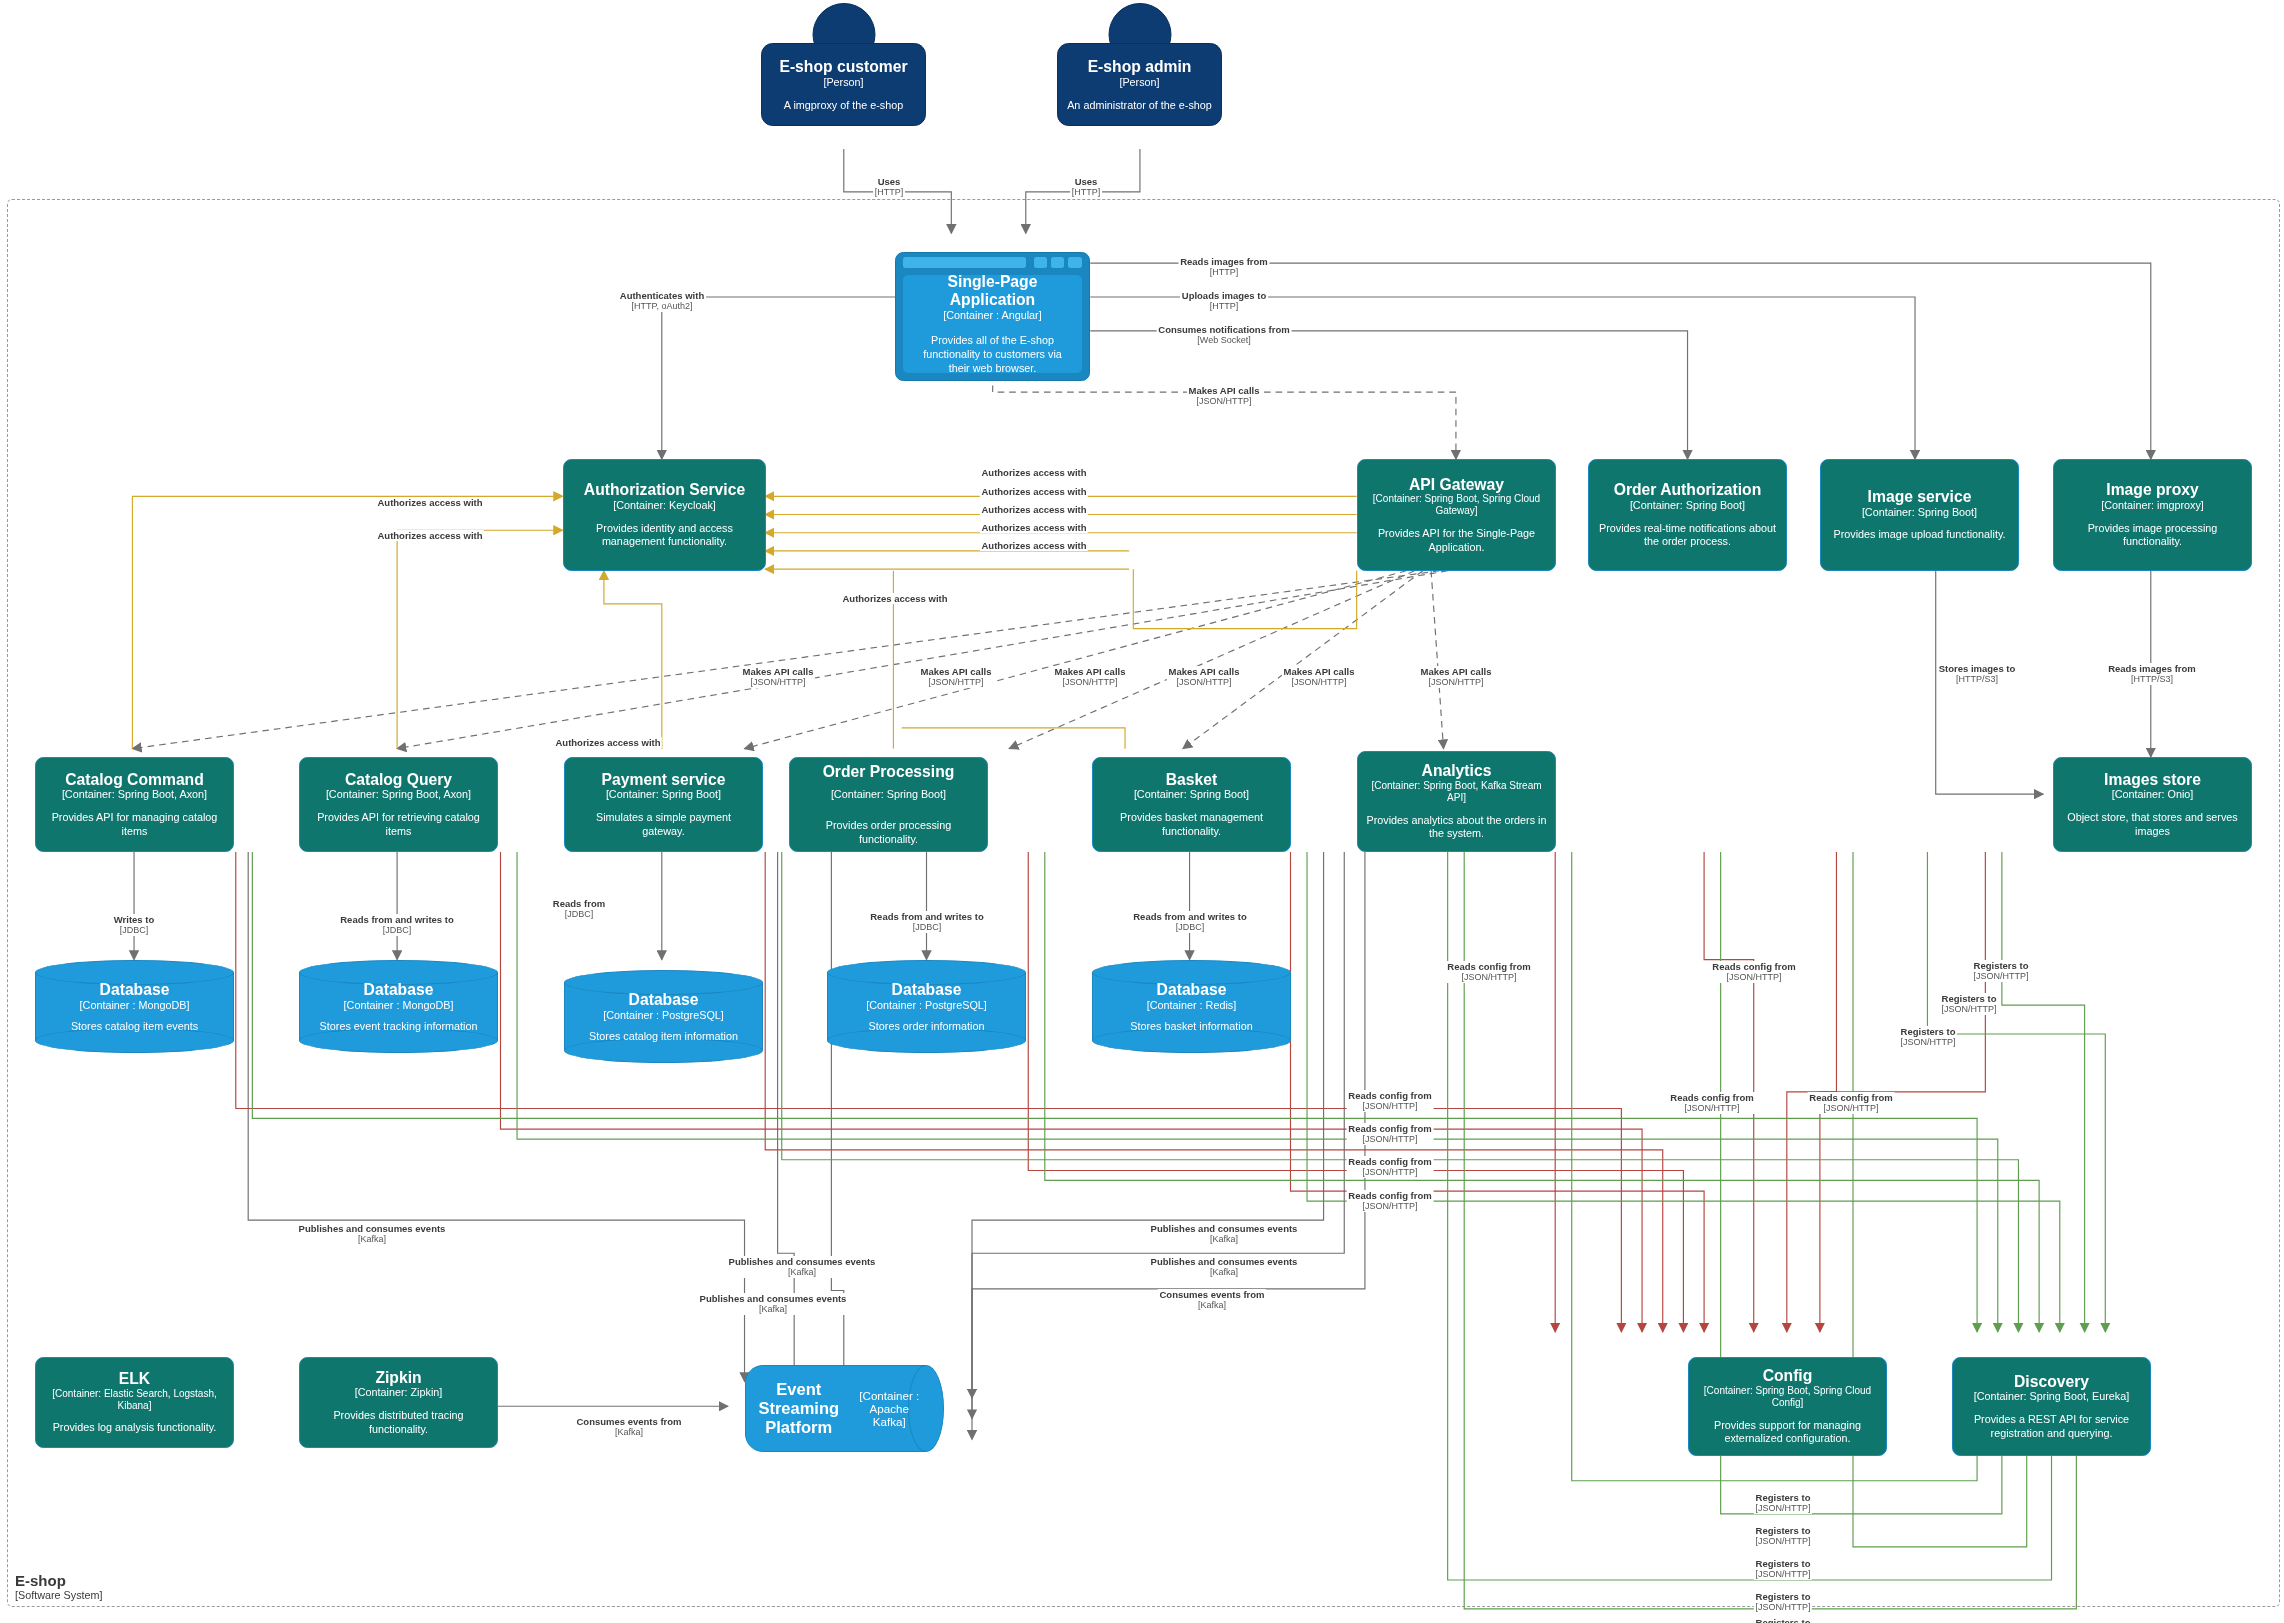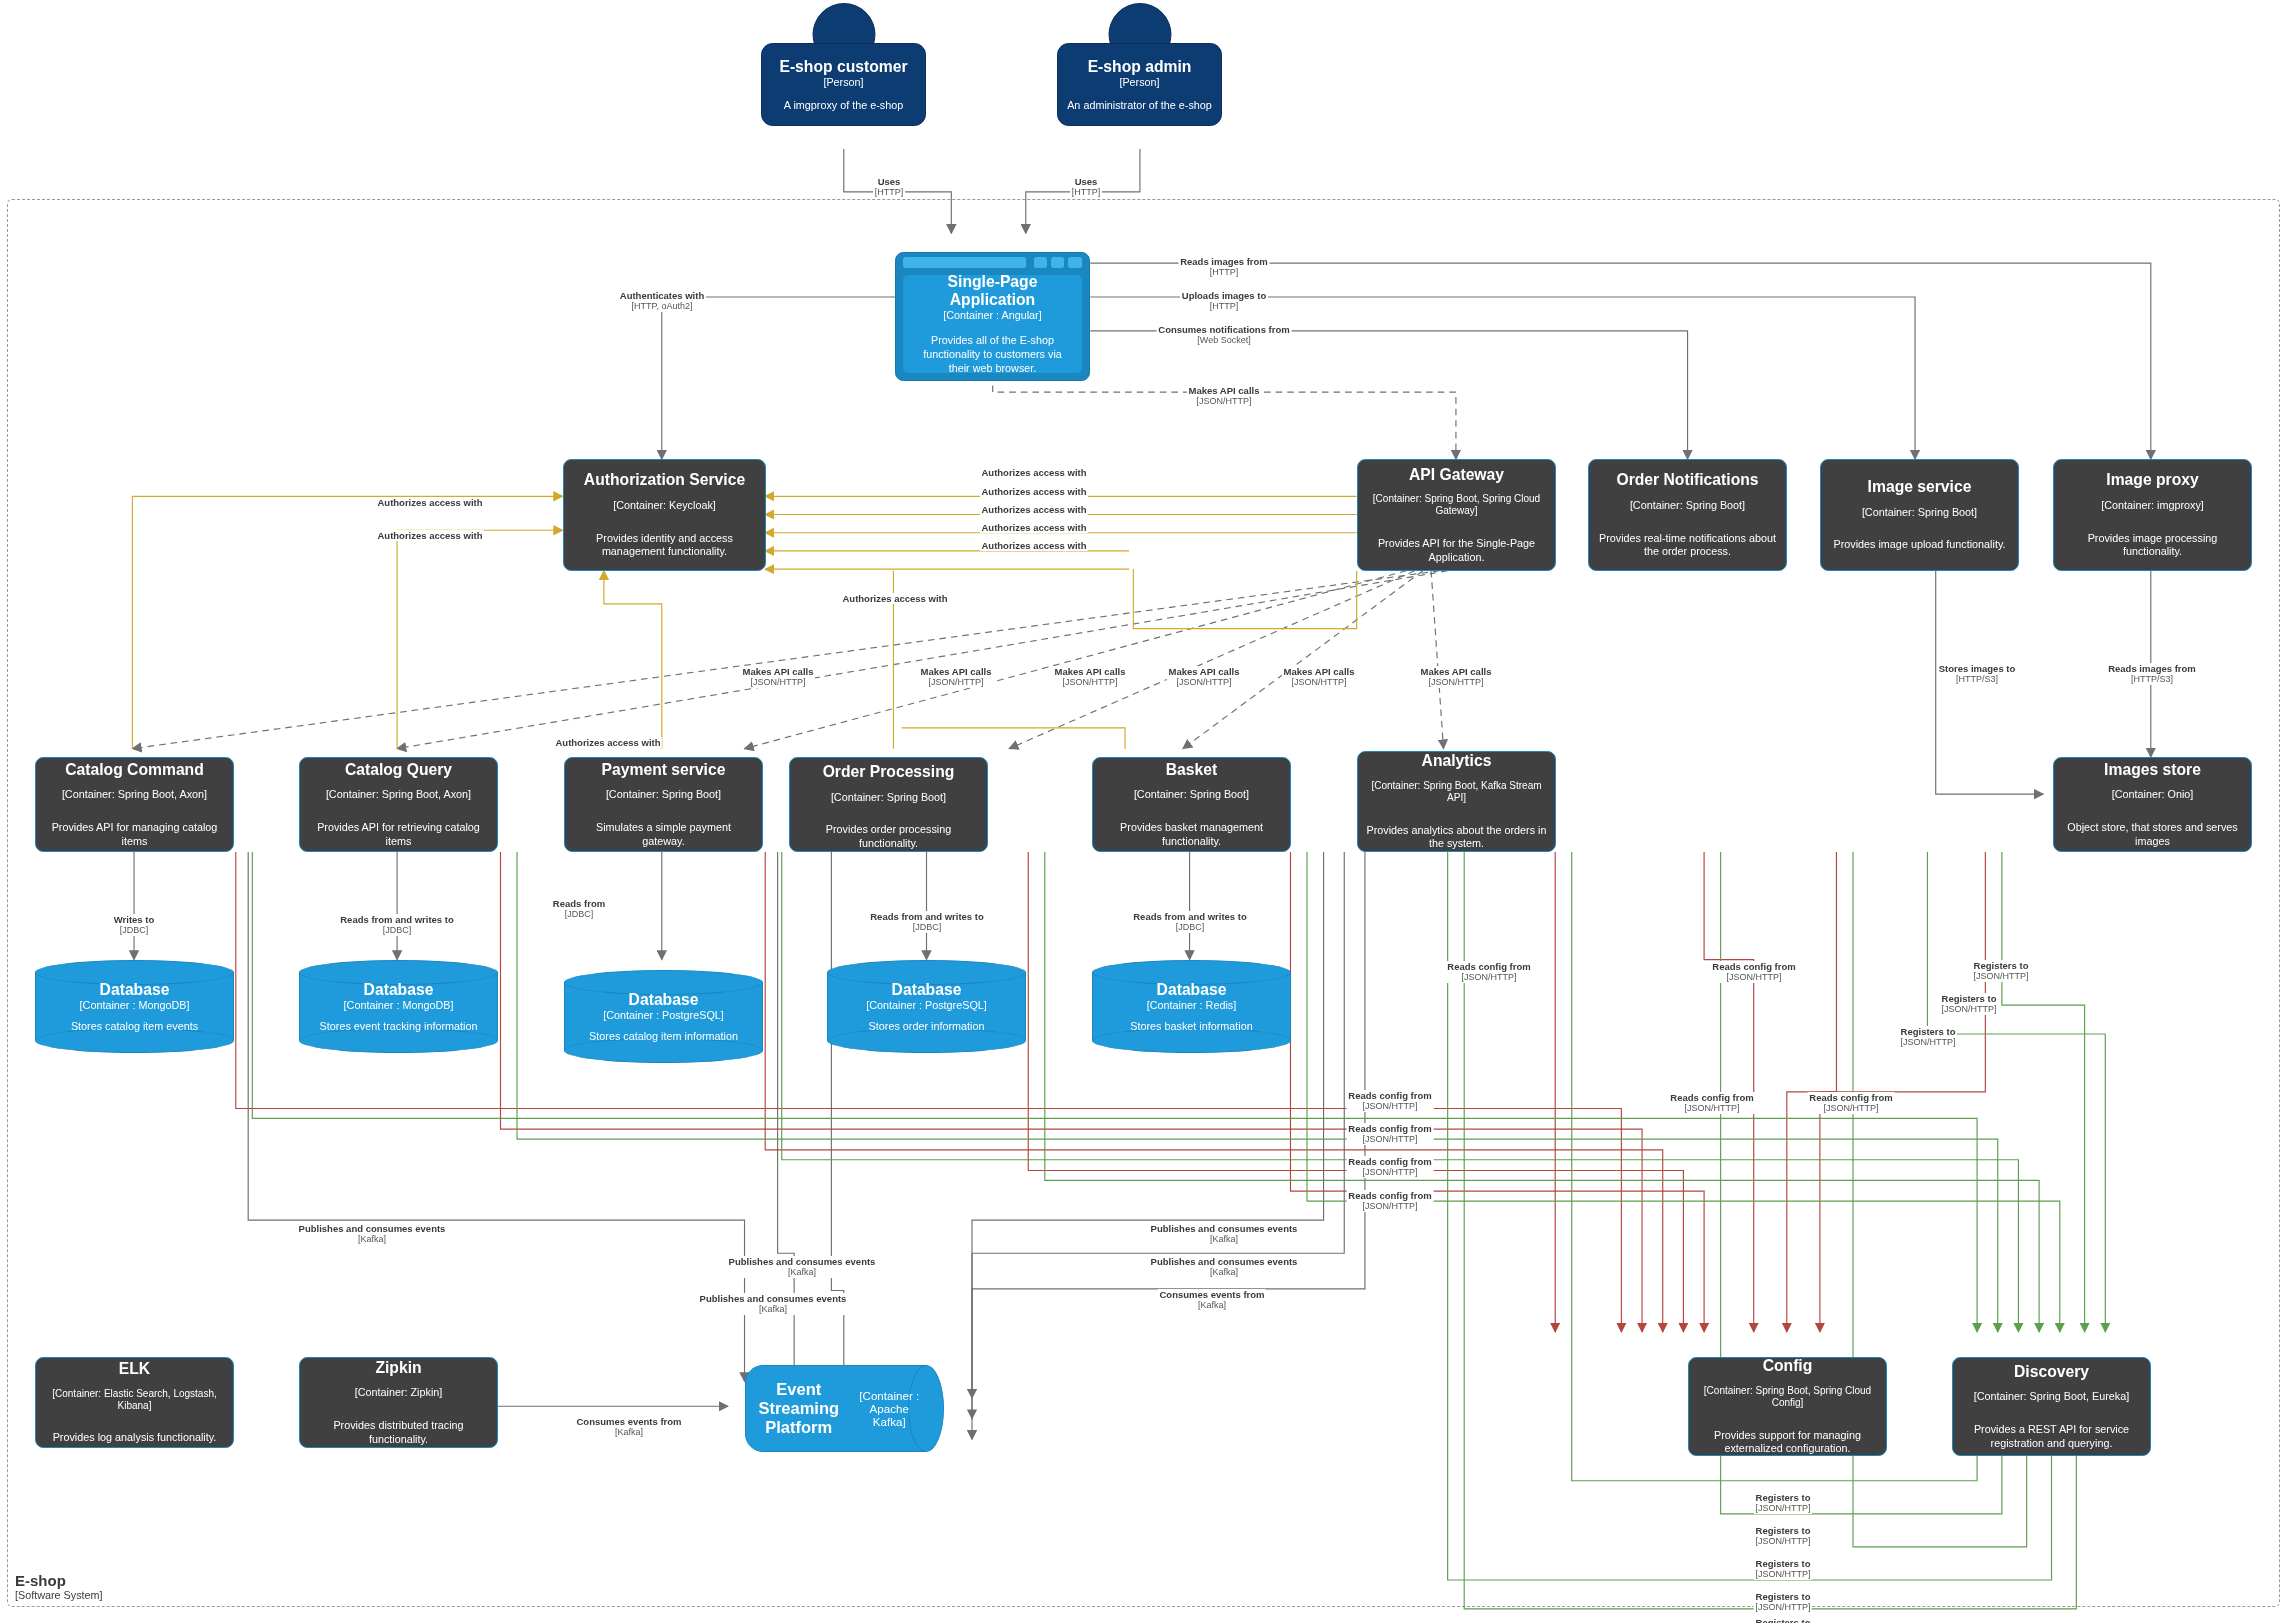--- a/index.html
+++ b/index.html
@@ -8,21 +8,21 @@
 
   
   .node{position:absolute;box-sizing:border-box;border-radius:8.3px;
         display:flex;flex-direction:column;align-items:center;justify-content:center;
         text-align:center;color:#ffffff;padding:5px 8.3px;z-index:20;}
   .node .ttl{font-weight:bold;line-height:1.12;}
   .node .tech{font-weight:normal;line-height:1.2;}
   .node .desc{font-weight:normal;line-height:1.25;margin-top:.9em;}
 
   
-  .container-node{background:#404040;border:0.8px solid #1a87c0;gap:10px;}
+  .container-node{background:#0f766e;border:0.8px solid #1a87c0;}
   .container-node .ttl{font-size:15.7px;}
   .container-node .tech{font-size:10.8px;}
   .container-node .desc{font-size:10.8px;}
 
   
   .person{position:absolute;z-index:25;}
   .person .head{position:absolute;left:50%;top:0;transform:translateX(-50%);
       width:61px;height:61px;border-radius:50%;background:#0d3c73;border:0.8px solid #0a2f5c;}
   .person .body{position:absolute;left:0;top:40px;width:100%;height:83px;
       border-radius:11.6px;background:#0d3c73;border:0.8px solid #0a2f5c;
@@ -228,21 +228,21 @@
     <div class="ttl">Authorization Service</div>
     <div class="tech">[Container: Keycloak]</div>
     <div class="desc">Provides identity and access management functionality.</div>
   </div>
   <div class="node container-node" style="left:1357px;top:459px;width:199px;height:112px;">
     <div class="ttl">API Gateway</div>
     <div class="tech" style="font-size:10px;">[Container: Spring Boot, Spring Cloud Gateway]</div>
     <div class="desc">Provides API for the Single-Page Application.</div>
   </div>
   <div class="node container-node" style="left:1588px;top:459px;width:199px;height:112px;">
-    <div class="ttl">Order Notifications</div>
+    <div class="ttl">Order Authorization</div>
     <div class="tech">[Container: Spring Boot]</div>
     <div class="desc">Provides real-time notifications about the order process.</div>
   </div>
   <div class="node container-node" style="left:1820px;top:459px;width:199px;height:112px;">
     <div class="ttl">Image service</div>
     <div class="tech">[Container: Spring Boot]</div>
     <div class="desc">Provides image upload functionality.</div>
   </div>
   <div class="node container-node" style="left:2053px;top:459px;width:199px;height:112px;">
     <div class="ttl">Image proxy</div>

